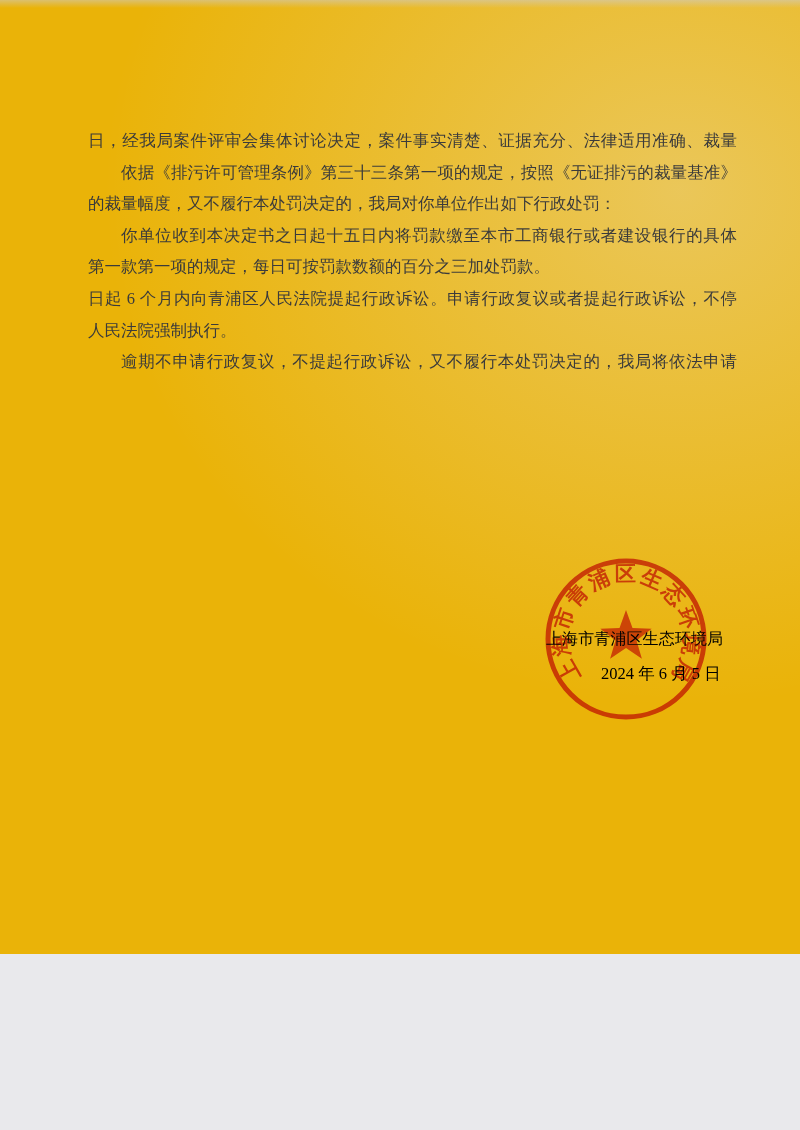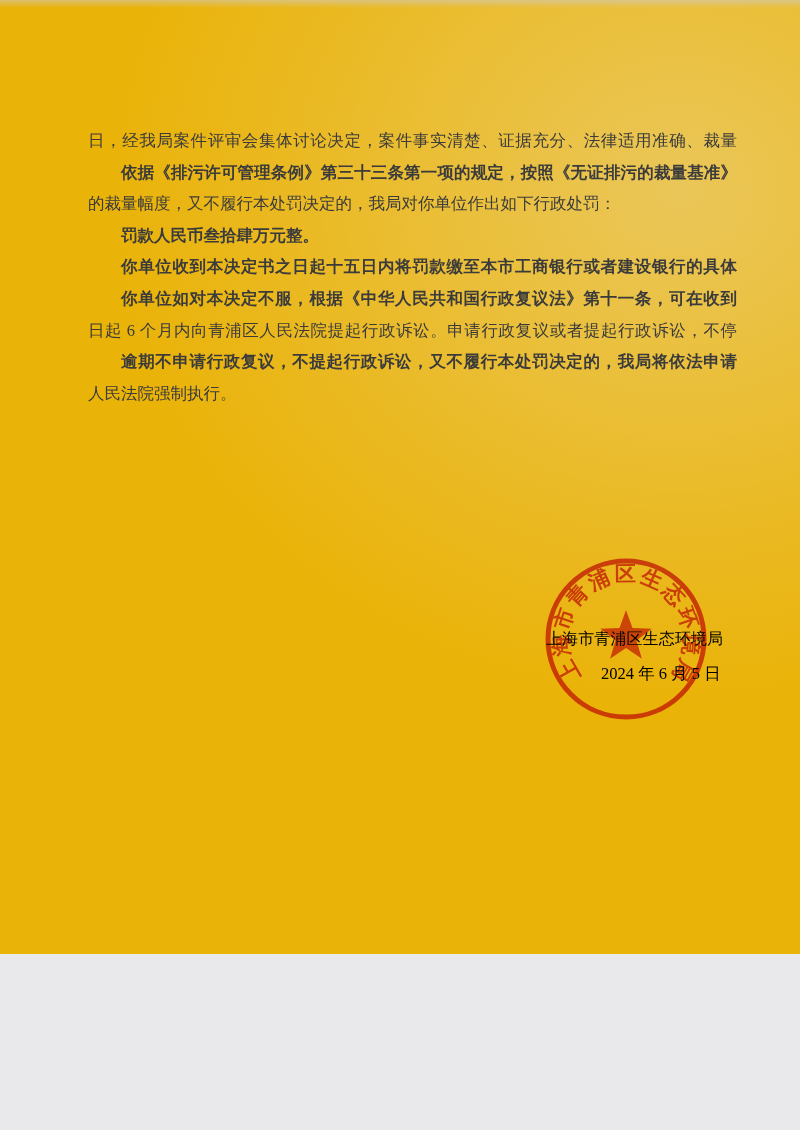--- a/index.html
+++ b/index.html
@@ -43,21 +43,20 @@
     height: 31.6px;
     line-height: 31.6px;
     overflow: hidden;
   }
   .line.justify {
     text-align: justify;
     text-align-last: justify;
   }
   .line.indent {
     text-indent: 33px;
-    font-weight: bold;
   }
   .sig-agency {
     position: absolute;
     left: 546px;
     top: 629px;
     font-size: 16px;
     letter-spacing: 0.1px;
     white-space: nowrap;
   }
   .sig-date {
@@ -88,26 +87,25 @@
 
 <div class="page">
 
   <div class="scan-tint"></div>
   <div class="scan-edge-top"></div>
 
   <div class="body-text">
     <div class="line justify">日，经我局案件评审会集体讨论决定，案件事实清楚、证据充分、法律适用准确、裁量</div>
     <div class="line justify indent">依据《排污许可管理条例》第三十三条第一项的规定，按照《无证排污的裁量基准》</div>
     <div class="line">的裁量幅度，又不履行本处罚决定的，我局对你单位作出如下行政处罚：</div>
-    <div class="line indent">罚款人民币叁拾肆万元整。</div>
     <div class="line justify indent">你单位收到本决定书之日起十五日内将罚款缴至本市工商银行或者建设银行的具体</div>
-    <div class="line justify indent">你单位如对本决定不服，根据《中华人民共和国行政复议法》第十一条，可在收到</div>
+    <div class="line">第一款第一项的规定，每日可按罚款数额的百分之三加处罚款。</div>
     <div class="line justify">日起 6 个月内向青浦区人民法院提起行政诉讼。申请行政复议或者提起行政诉讼，不停</div>
+    <div class="line">人民法院强制执行。</div>
     <div class="line justify indent">逾期不申请行政复议，不提起行政诉讼，又不履行本处罚决定的，我局将依法申请</div>
-    <div class="line">人民法院强制执行。</div>
   </div>
 
   <div class="sig-agency">上海市青浦区生态环境局</div>
   <div class="sig-date">2024 年 6 月 5 日</div>
 
   <div class="seal">
     <svg width="200" height="200" viewBox="0 0 200 200">
 
       <circle cx="100" cy="100" r="78" fill="none" stroke-width="5" stroke="#d9463a"></circle>
 

